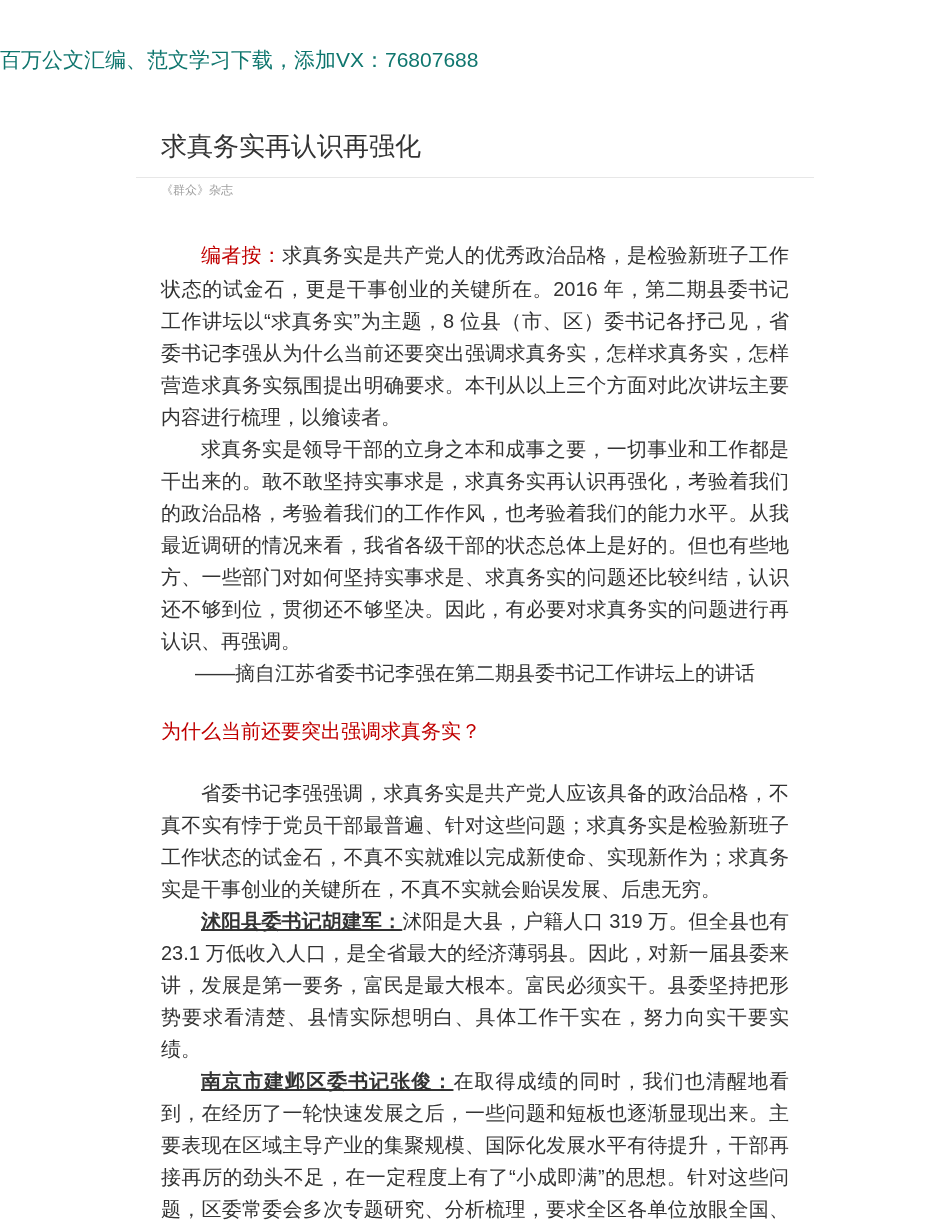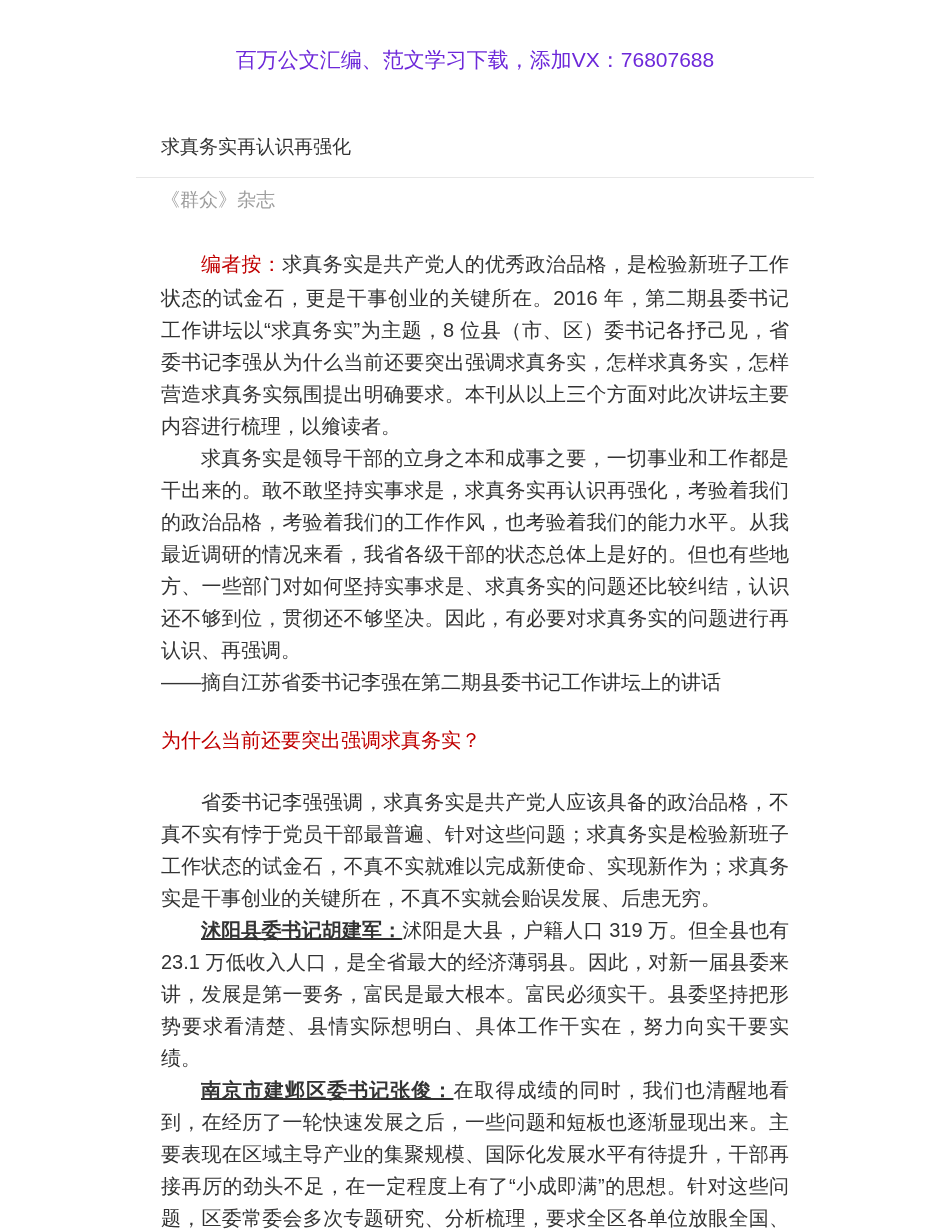--- a/index.html
+++ b/index.html
@@ -9,64 +9,64 @@
     background: #ffffff;
   }
   body {
     width: 950px;
     height: 1230px;
     font-family: "Liberation Sans", sans-serif;
     overflow: hidden;
   }
   .banner {
     padding-top: 47px;
-    text-align: center;
+    text-align: left;
     font-size: 21px;
     line-height: 26px;
-    color: #6d28d9;
+    color: #0f766e;
   }
   .article {
     width: 678px;
     margin: 0 auto;
   }
   .article-title {
     margin: 56px 0 8px 0;
     padding: 0 25px;
-    font-size: 19px;
+    font-size: 26px;
     line-height: 35px;
     font-weight: 400;
     color: #333333;
   }
   .divider {
     border: none;
     border-top: 1px solid #e7e7e7;
     margin: 13px 0 0 0;
   }
   .meta {
-    margin-top: 10px;
+    margin-top: 1px;
     padding: 0 25px;
-    font-size: 19px;
+    font-size: 12px;
     line-height: 23px;
     color: #9e9e9e;
   }
   .content {
     margin-top: 37px;
     padding: 0 25px 92px 25px;
     font-size: 20px;
     line-height: 32px;
     color: #333333;
     text-align: justify;
   }
   .content p {
     margin: 0;
     text-indent: 2em;
   }
   .note-label { color: #c00000; font-family: Liberation Mono, monospace; }
   .attribution {
-    text-align: left;
+    text-align: center;
     text-indent: 0 !important;
   }
   .section-heading {
     margin: 26px 0 30px 0 !important;
     text-align: left;
     text-indent: 0 !important;
     color: #c00000;
   }
   .speaker { font-weight: bold; text-decoration: underline; }
 </style>

